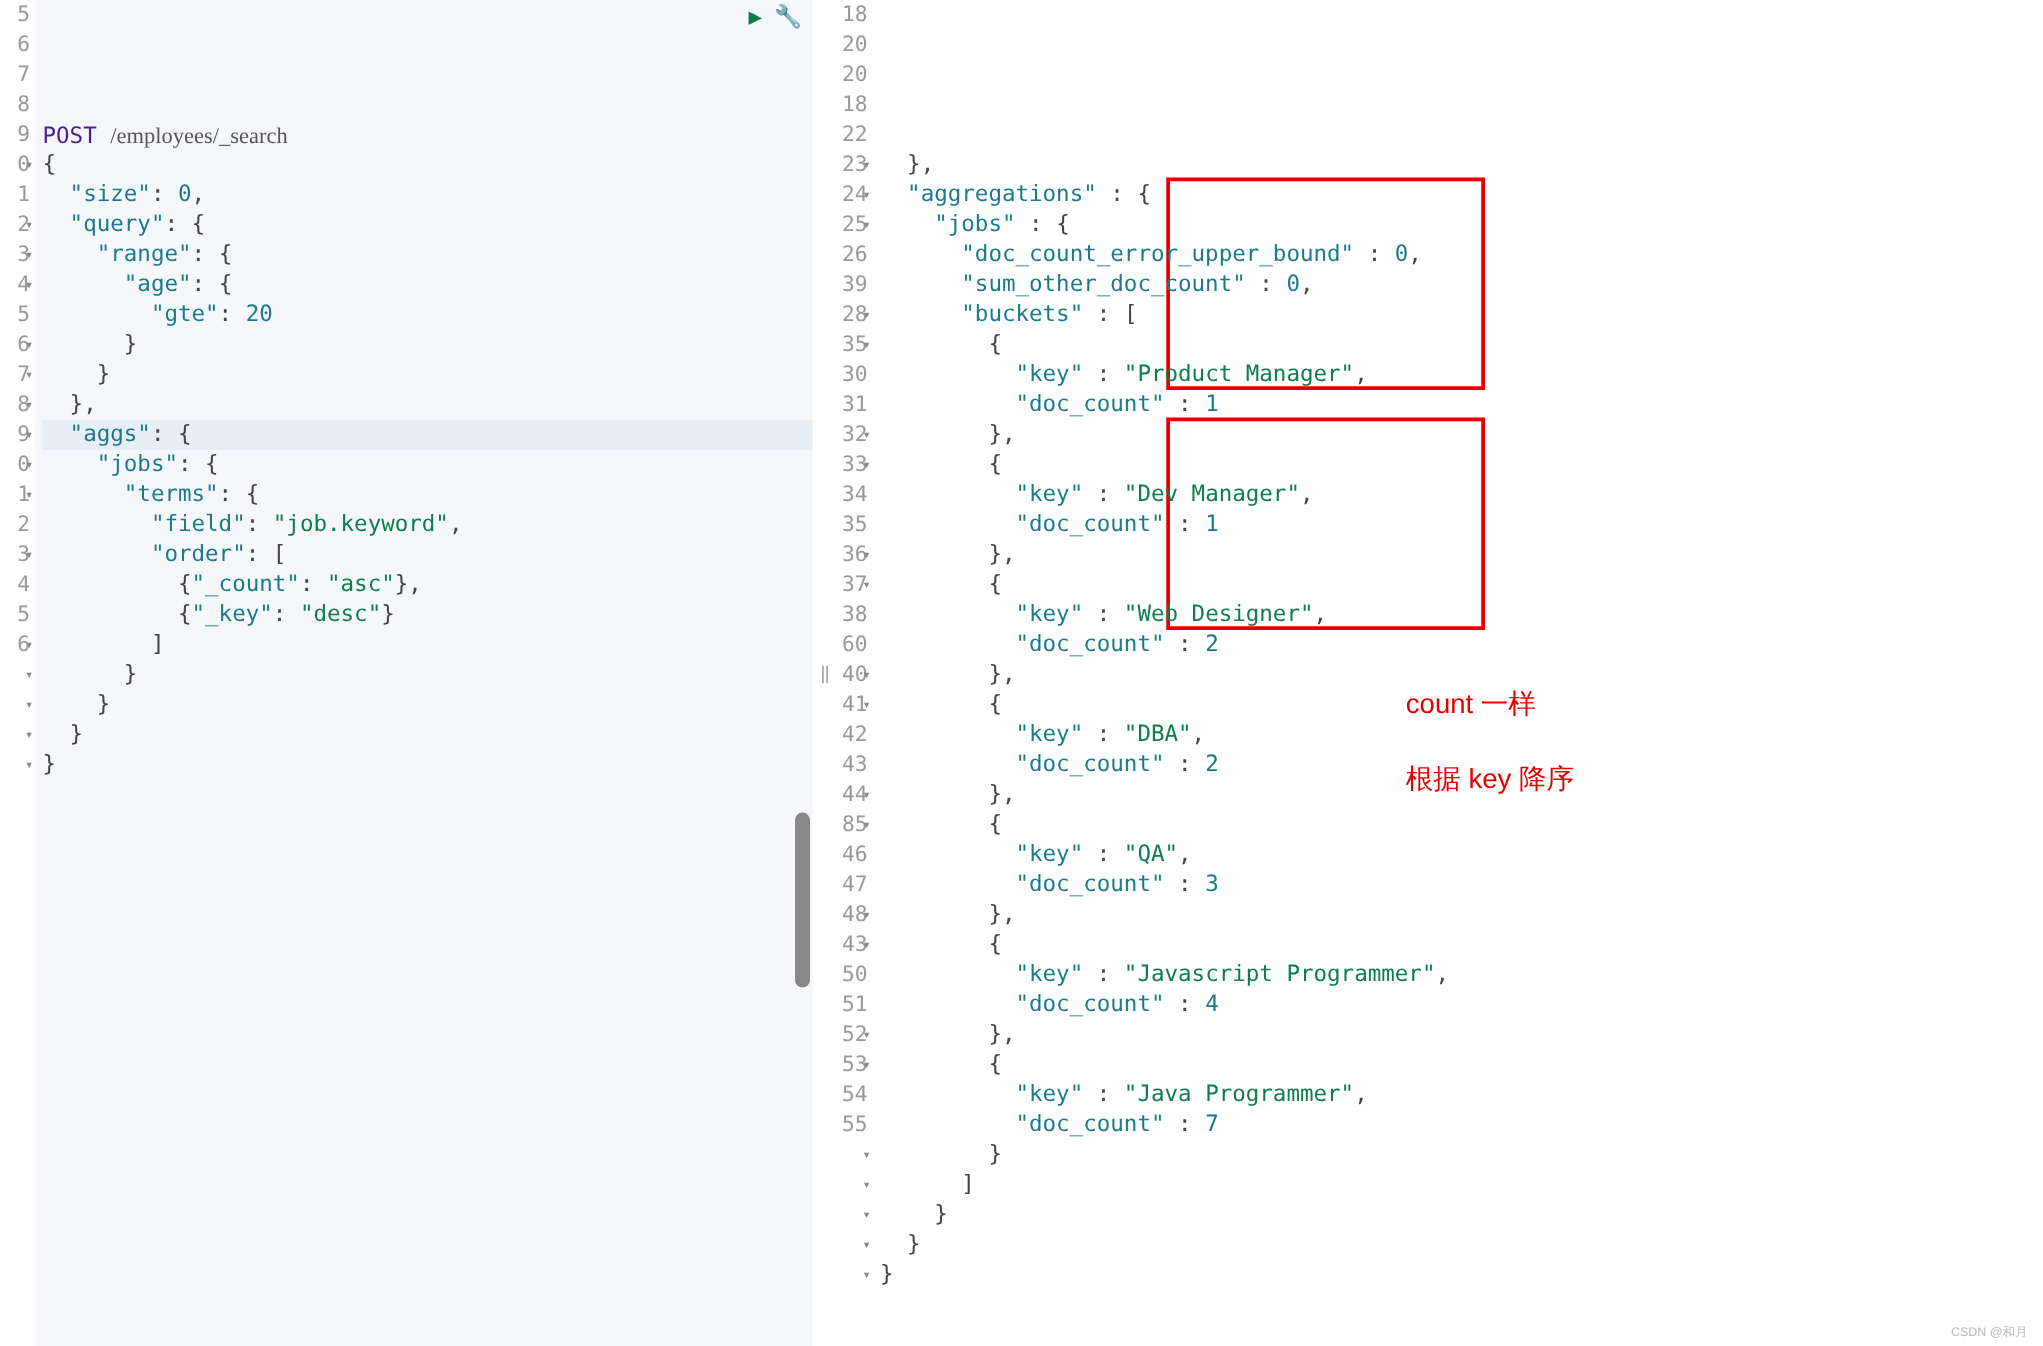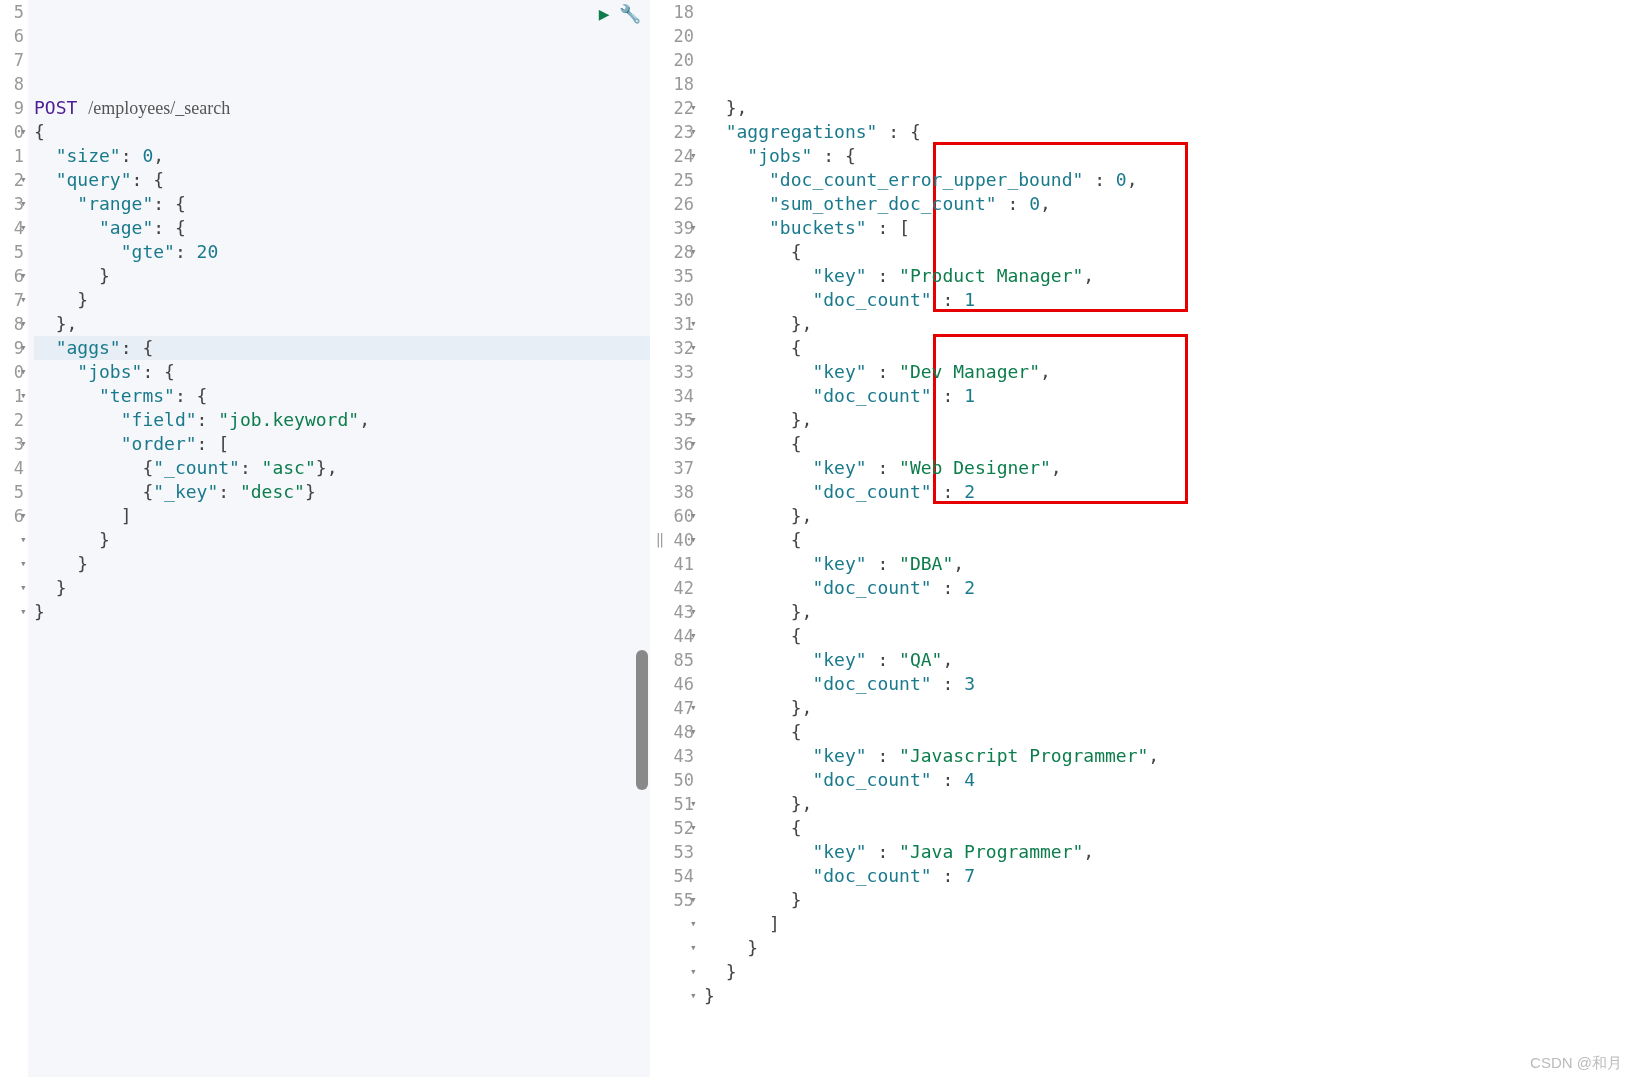--- a/index.html
+++ b/index.html
@@ -93,21 +93,21 @@
       width: 12px;
       background: #888;
       border-radius: 6px;
     }
     .left-thumb { top: 650px; height: 140px; }
     .watermark {
       position: absolute;
       bottom: 4px;
       right: 12px;
       color: #bbb;
-      font-size: 15px;
+      font-size: 10px;
       font-family: sans-serif;
     }
   </style>
 </head>
 <body>
 
 <div class="panel left-panel">
   <div class="gutter" id="left-gutter">
       <div>5</div>
       <div>6</div>
@@ -180,16 +180,20 @@
       <div>50</div>
       <div>51</div>
       <div>52</div>
       <div>53</div>
       <div>54</div>
       <div>55</div>
     </div>
   <div class="code" id="right-code">
     <div class="annotation-box" id="box1" style="top: 142px; left: 235px; width: 255px; height: 170px;"></div>
     <div class="annotation-box" id="box2" style="top: 334px; left: 235px; width: 255px; height: 170px;"></div>
+    <div class="annotation-text" id="annot-text" style="top: 518px; left: 390px;">
+      <span>count 一样</span><br>
+      <span>根据 key 降序</span>
+    </div>
   <div class="line fold-marker">  <span class="punc">}</span><span class="punc">,</span></div><div class="line fold-marker">  <span class="key">"aggregations"</span> <span class="punc">:</span> <span class="punc">{</span></div><div class="line fold-marker">    <span class="key">"jobs"</span> <span class="punc">:</span> <span class="punc">{</span></div><div class="line">      <span class="key">"doc_count_error_upper_bound"</span> <span class="punc">:</span> <span class="num">0</span><span class="punc">,</span></div><div class="line">      <span class="key">"sum_other_doc_count"</span> <span class="punc">:</span> <span class="num">0</span><span class="punc">,</span></div><div class="line fold-marker">      <span class="key">"buckets"</span> <span class="punc">:</span> <span class="punc">[</span></div><div class="line fold-marker">        <span class="punc">{</span></div><div class="line">          <span class="key">"key"</span> <span class="punc">:</span> <span class="str">"Product Manager"</span><span class="punc">,</span></div><div class="line">          <span class="key">"doc_count"</span> <span class="punc">:</span> <span class="num">1</span></div><div class="line fold-marker">        <span class="punc">}</span><span class="punc">,</span></div><div class="line fold-marker">        <span class="punc">{</span></div><div class="line">          <span class="key">"key"</span> <span class="punc">:</span> <span class="str">"Dev Manager"</span><span class="punc">,</span></div><div class="line">          <span class="key">"doc_count"</span> <span class="punc">:</span> <span class="num">1</span></div><div class="line fold-marker">        <span class="punc">}</span><span class="punc">,</span></div><div class="line fold-marker">        <span class="punc">{</span></div><div class="line">          <span class="key">"key"</span> <span class="punc">:</span> <span class="str">"Web Designer"</span><span class="punc">,</span></div><div class="line">          <span class="key">"doc_count"</span> <span class="punc">:</span> <span class="num">2</span></div><div class="line fold-marker">        <span class="punc">}</span><span class="punc">,</span></div><div class="line fold-marker">        <span class="punc">{</span></div><div class="line">          <span class="key">"key"</span> <span class="punc">:</span> <span class="str">"DBA"</span><span class="punc">,</span></div><div class="line">          <span class="key">"doc_count"</span> <span class="punc">:</span> <span class="num">2</span></div><div class="line fold-marker">        <span class="punc">}</span><span class="punc">,</span></div><div class="line fold-marker">        <span class="punc">{</span></div><div class="line">          <span class="key">"key"</span> <span class="punc">:</span> <span class="str">"QA"</span><span class="punc">,</span></div><div class="line">          <span class="key">"doc_count"</span> <span class="punc">:</span> <span class="num">3</span></div><div class="line fold-marker">        <span class="punc">}</span><span class="punc">,</span></div><div class="line fold-marker">        <span class="punc">{</span></div><div class="line">          <span class="key">"key"</span> <span class="punc">:</span> <span class="str">"Javascript Programmer"</span><span class="punc">,</span></div><div class="line">          <span class="key">"doc_count"</span> <span class="punc">:</span> <span class="num">4</span></div><div class="line fold-marker">        <span class="punc">}</span><span class="punc">,</span></div><div class="line fold-marker">        <span class="punc">{</span></div><div class="line">          <span class="key">"key"</span> <span class="punc">:</span> <span class="str">"Java Programmer"</span><span class="punc">,</span></div><div class="line">          <span class="key">"doc_count"</span> <span class="punc">:</span> <span class="num">7</span></div><div class="line fold-marker">        <span class="punc">}</span></div><div class="line fold-marker">      <span class="punc">]</span></div><div class="line fold-marker">    <span class="punc">}</span></div><div class="line fold-marker">  <span class="punc">}</span></div><div class="line fold-marker"><span class="punc">}</span></div></div>
 </div>
 
 <div class="watermark">CSDN @和月</div>
 
 </body></html>

